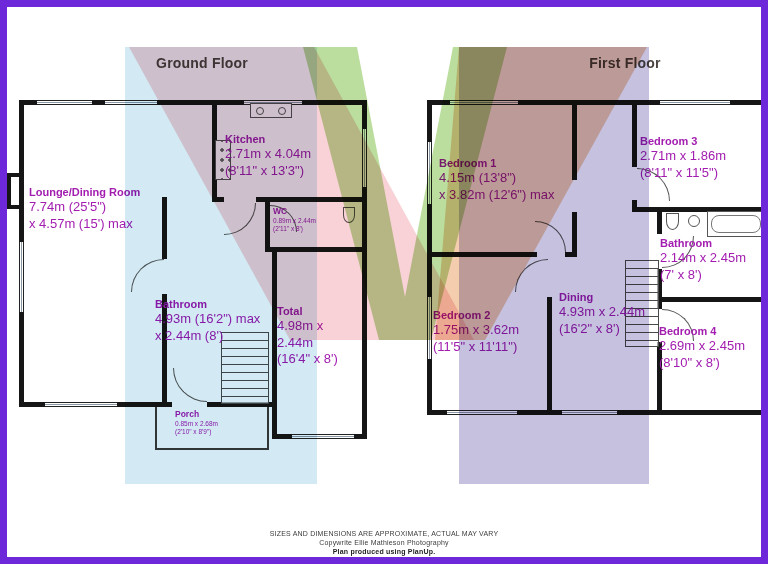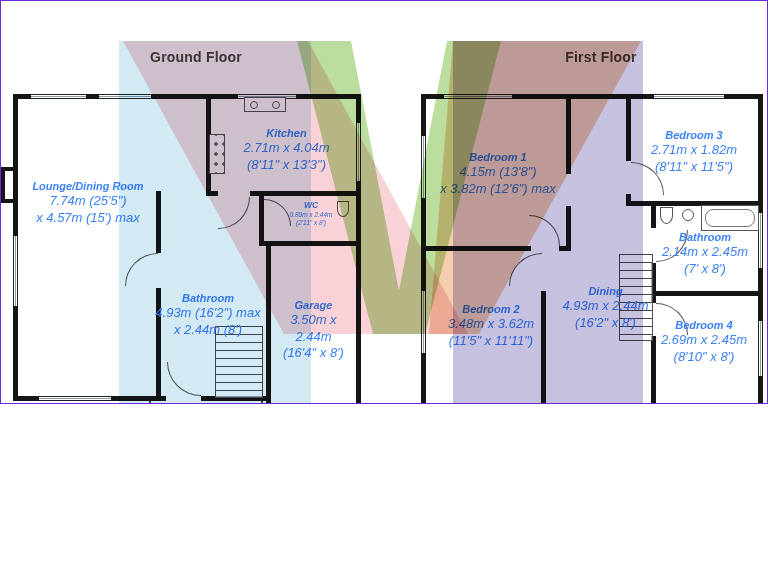--- a/index.html
+++ b/index.html
@@ -1,37 +1,37 @@
 <!DOCTYPE html>
 <html style="--wm-blue: #a7d6e9; --wm-pink: #f2a6ad; --wm-green: #82c14b; --wm-orange: #e99a5d; --wm-purple: #7d74b5;"><head>
 <meta charset="utf-8">
 <style>
   html,body{margin:0;padding:0;}
-  .page{position:relative;width:768px;height:404px;background:#fff;overflow:hidden;
-        font-family:"Liberation Sans", sans-serif;border:1px solid #6d28d9;box-sizing:border-box;}
+  .page{position:relative;width:768px;height:564px;background:#fff;overflow:hidden;
+        font-family:"Liberation Sans", sans-serif;border:7px solid #6d28d9;box-sizing:border-box;}
   
   .w{position:absolute;background:#161616;}
   .wthin{position:absolute;background:#3a3a3a;}
   
   .win-h{position:absolute;height:5px;background:linear-gradient(#222 0 1px,#fff 1px 2px,#8a99a5 2px 3px,#fff 3px 4px,#222 4px 5px);}
   .win-v{position:absolute;width:5px;background:linear-gradient(90deg,#222 0 1px,#fff 1px 2px,#8a99a5 2px 3px,#fff 3px 4px,#222 4px 5px);}
   
   .arc{position:absolute;border:0 solid #555;}
   
   .stairs{position:absolute;border:1px solid #4a4a4a;background:
      repeating-linear-gradient(180deg, rgba(255,255,255,.6) 0 7px, #4a4a4a 7px 8px);}
   
   .fx{position:absolute;border:1px solid #555;background:#fff;box-sizing:border-box;}
   .fx-inner{position:absolute;inset:3px;border:1px solid #777;border-radius:8px;}
   .round{border-radius:50%;}
   
   .floor-header{position:absolute;text-align:center;z-index:30;}
   .floor-header .t{font-weight:bold;font-size:14px;color:#4c4440;letter-spacing:.2px;}
   .floor-header .a{font-size:8px;color:#33302e;margin-top:2px;}
-  .room-label{position:absolute;text-align:center;color:#3b82f6;z-index:25;font-style:italic;}
+  .room-label{position:absolute;text-align:left;color:#a21caf;z-index:25;}
   .room-label .nm{font-weight:bold;font-size:11px;line-height:1.15;}
   .room-label .dm{font-size:13px;line-height:1.3;}
   .room-label.sm .nm{font-size:8.5px;}
   .room-label.sm .dm{font-size:6.5px;line-height:1.25;}
   
   .wm{position:absolute;mix-blend-mode:multiply;pointer-events:none;z-index:40;}
   .wm-blue{left:118px;top:40px;width:192px;height:437px;background:var(--wm-blue,#a7d6e9);opacity:.5;}
   .wm-purple{left:452px;top:40px;width:190px;height:437px;background:var(--wm-purple,#7d74b5);opacity:.45;}
   .wm-pink{inset:0;clip-path:polygon(122px 40px,307px 40px,467px 333px,283px 333px);background:var(--wm-pink,#f2a6ad);opacity:.5;}
   .wm-green{inset:0;clip-path:polygon(296px 40px,350px 40px,398px 290px,446px 40px,500px 40px,424px 333px,372px 333px);background:var(--wm-green,#82c14b);opacity:.55;}
@@ -41,21 +41,21 @@
   .tiny{position:absolute;left:0;width:100%;text-align:center;font-size:7px;color:#3c3c3c;letter-spacing:.2px;}
 </style>
 </head>
 <body>
 
 <div class="page">
 
   <div class="floor-header" style="left:70px;top:48px;width:250px;">
     <div class="t">Ground Floor</div>
   </div>
-  <div class="floor-header" style="left:475px;top:48px;width:250px;">
+  <div class="floor-header" style="left:493px;top:48px;width:250px;">
     <div class="t">First Floor</div>
   </div>
 
   <div>
 
     <div class="w" style="left:12px;top:93px;width:348px;height:5px"></div>
     <div class="w" style="left:12px;top:93px;width:5px;height:307px"></div>
     <div class="w" style="left:12px;top:395px;width:153px;height:5px"></div>
     <div class="w" style="left:200px;top:395px;width:70px;height:5px"></div>
     <div class="w" style="left:355px;top:93px;width:5px;height:339px"></div>
@@ -114,22 +114,22 @@
       <div class="nm">WC</div>
       <div class="dm">0.89m x 2.44m</div>
       <div class="dm">(2'11" x 8')</div>
     </div>
     <div class="room-label" style="left:148px;top:291px;width:118px">
       <div class="nm">Bathroom</div>
       <div class="dm">4.93m (16'2") max</div>
       <div class="dm">x 2.44m (8')</div>
     </div>
     <div class="room-label" style="left:270px;top:298px;width:85px">
-      <div class="nm">Garage</div>
-      <div class="dm">3.50m x 2.44m</div>
+      <div class="nm">Total</div>
+      <div class="dm">4.98m x 2.44m</div>
       <div class="dm">(16'4" x 8')</div>
     </div>
     <div class="room-label sm" style="left:168px;top:403px;width:75px">
       <div class="nm">Porch</div>
       <div class="dm">0.85m x 2.68m</div>
       <div class="dm">(2'10" x 8'9")</div>
     </div>
   </div>
 
   <div>
@@ -175,36 +175,36 @@
     <div class="fx" style="left:659px;top:206px;width:13px;height:17px;border-radius:0 0 50% 50%;"></div>
     <div class="fx round" style="left:681px;top:208px;width:12px;height:12px;"></div>
 
     <div class="room-label" style="left:432px;top:150px;width:130px">
       <div class="nm">Bedroom 1</div>
       <div class="dm">4.15m (13'8")</div>
       <div class="dm">x 3.82m (12'6") max</div>
     </div>
     <div class="room-label" style="left:633px;top:128px;width:120px">
       <div class="nm">Bedroom 3</div>
-      <div class="dm">2.71m x 1.82m</div>
+      <div class="dm">2.71m x 1.86m</div>
       <div class="dm">(8'11" x 11'5")</div>
     </div>
     <div class="room-label" style="left:653px;top:230px;width:102px">
       <div class="nm">Bathroom</div>
       <div class="dm">2.14m x 2.45m</div>
       <div class="dm">(7' x 8')</div>
     </div>
     <div class="room-label" style="left:552px;top:284px;width:105px">
       <div class="nm">Dining</div>
       <div class="dm">4.93m x 2.44m</div>
       <div class="dm">(16'2" x 8')</div>
     </div>
     <div class="room-label" style="left:426px;top:302px;width:128px">
       <div class="nm">Bedroom 2</div>
-      <div class="dm">3.48m x 3.62m</div>
+      <div class="dm">1.75m x 3.62m</div>
       <div class="dm">(11'5" x 11'11")</div>
     </div>
     <div class="room-label" style="left:652px;top:318px;width:102px">
       <div class="nm">Bedroom 4</div>
       <div class="dm">2.69m x 2.45m</div>
       <div class="dm">(8'10" x 8')</div>
     </div>
   </div>
 
   <div class="wm wm-blue"></div>

